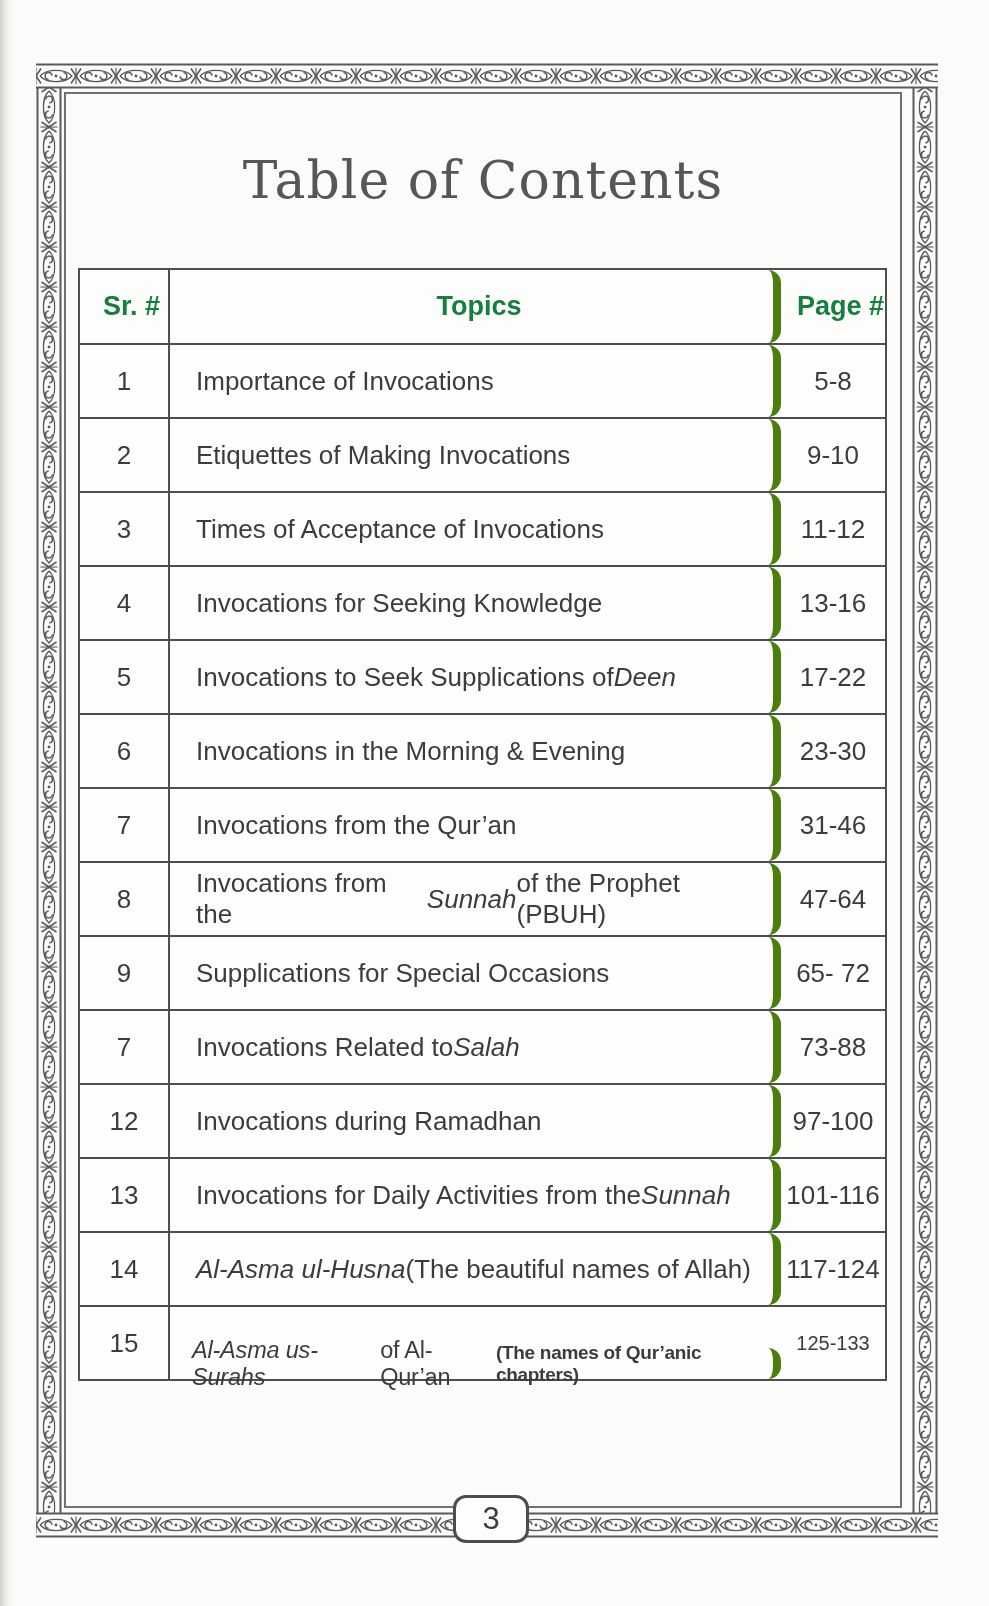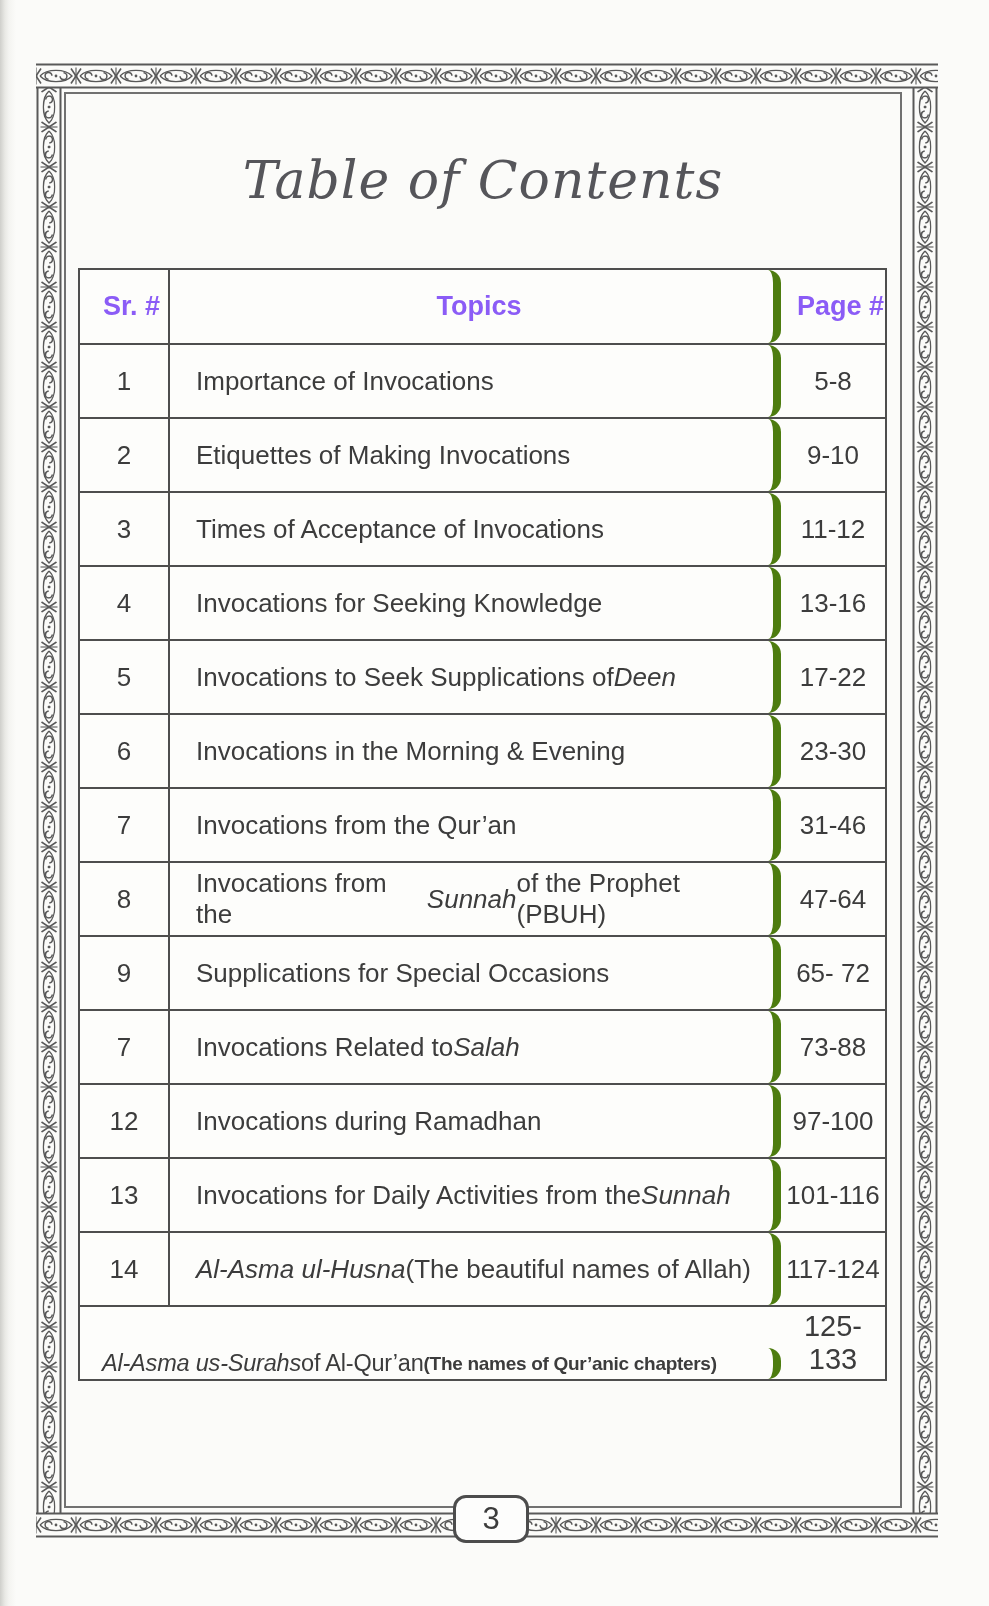--- a/index.html
+++ b/index.html
@@ -19,42 +19,42 @@
   .band-bottom{left:36px;top:1512px;width:902px;height:26px;}
   .band-left{left:36px;top:87px;width:26px;height:1427px;}
   .band-right{left:912px;top:87px;width:26px;height:1427px;}
   .inner-rule{
     position:absolute;left:64px;top:92px;width:838px;height:1416px;
     border:2px solid #717171;box-sizing:border-box;
   }
   .title{
     position:absolute;left:66px;top:150px;width:834px;
     text-align:center;
-    font-family:"DejaVu Serif", serif;font-style:italic;
+    font-family:"DejaVu Serif", serif;
     font-size:52px;color:#55555a;letter-spacing:1px;
   }
   .toc{
     position:absolute;left:78px;top:268px;width:809px;
     border:2px solid #4e4e4e;box-sizing:border-box;
     background:#fdfdfb;
   }
   .tr{display:flex;height:72px;border-top:2px solid #4e4e4e;}
   .tr.header{border-top:none;height:73px;}
   .td{
     display:flex;align-items:center;box-sizing:border-box;
     color:#3c3c3c;font-size:26px;
   }
   .td.sr{width:90px;justify-content:center;border-right:2px solid #4e4e4e;}
   .td.topic{flex:1;padding-left:26px;border-right:8px solid #4d7c0f;min-width:0;border-radius:13px;}
   .td.pg{width:104px;justify-content:center;text-align:center;}
-  .tr.header .td{justify-content:center;padding-left:15px;font-weight:700;font-size:27px;color:#8b5cf6;}
+  .tr.header .td{justify-content:center;padding-left:15px;font-weight:700;font-size:27px;color:#15803d;}
   .em{font-style:italic;}
   .small{font-size:19px;letter-spacing:-0.3px;font-weight:bold;}
   .tr.compact .td.topic{font-size:23.5px;letter-spacing:-0.2px;padding-left:22px;margin-top:41px;}
-  .tr.compact .td.pg{font-size:29px;}
+  .tr.compact .td.pg{font-size:20px;}
   .badge{
     position:absolute;left:453px;top:1495px;width:76px;height:48px;
     background:#fdfdfc;border:3px solid #4c4c4c;border-radius:13px;
     display:flex;align-items:center;justify-content:center;
     font-size:31px;color:#3c3c3c;z-index:5;box-sizing:border-box;
   }
 </style>
 </head>
 <body>
 
@@ -247,20 +247,21 @@
       <div class="td sr">14</div>
       <div class="td topic">
           <span class="em">Al-Asma ul-Husna</span>
           <span> (The beautiful names of Allah)</span>
           <span class="small"></span>
         </div>
       <div class="td pg">117-124</div>
     </div>
 
     <div class="tr compact">
+      <div class="td sr">15</div>
       <div class="td topic">
           <span class="em">Al-Asma us-Surahs</span>
           <span> of Al-Qur’an </span>
           <span class="small">(The names of Qur’anic chapters)</span>
         </div>
       <div class="td pg">125-133</div>
     </div>
 
   </div>
 

